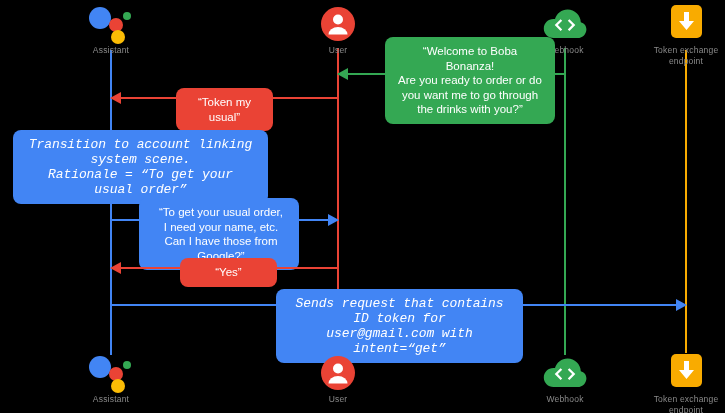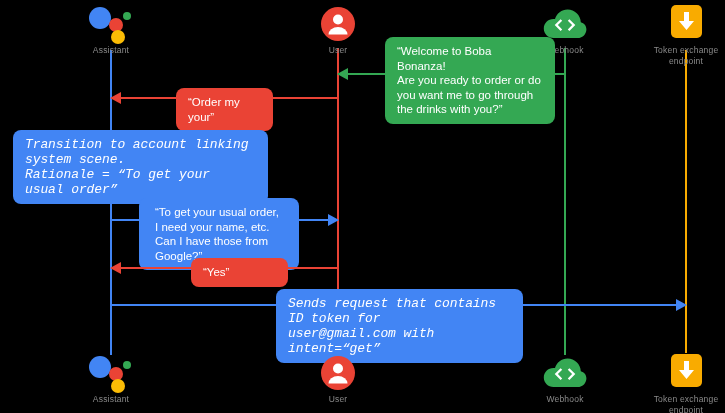--- a/index.html
+++ b/index.html
@@ -37,21 +37,21 @@
   
   .arrow{position:absolute;height:2px;}
   .arrow .shaft{position:absolute;left:0;top:0;height:2px;width:100%;}
   .head{position:absolute;top:-5px;width:0;height:0;
         border-top:6px solid transparent;border-bottom:6px solid transparent;}
   .head.right{right:-1px;border-left:11px solid;}
   .head.left{left:-1px;border-right:11px solid;}
 
   
   .bubble{position:absolute;border-radius:8px;padding:7px 12px;
-          color:#fff;line-height:14.5px;
+          text-align:center;color:#fff;line-height:14.5px;
           box-sizing:border-box;white-space:pre-line;}
   .bubble.talk{font-size:11.5px;}
   .bubble.sys{font-family:Liberation Mono, monospace;font-style:italic;
               font-size:13px;line-height:15px;letter-spacing:-.1px;}
   .b-blue{background:#4285F4;}
   .b-red{background:#EA4335;}
   .b-green{background:#34A853;}
 </style>
 </head>
 <body>
@@ -112,38 +112,38 @@
   </div>
   <div class="bubble talk b-green" style="left:377px;top:37px;width:170px;">“Welcome to Boba Bonanza!
 Are you ready to order or do
 you want me to go through
 the drinks with you?”</div>
 
   <div class="arrow" style="left:103px;top:97px;width:227px;">
     <div class="shaft" style="background:#EA4335;"></div>
     <div class="head left" style="border-right-color:#EA4335;"></div>
   </div>
-  <div class="bubble talk b-red" style="left:168px;top:88px;width:97px;">“Order my your”</div>
+  <div class="bubble talk b-red" style="left:168px;top:88px;width:97px;">“Token my usual”</div>
 
   <div class="bubble sys b-blue" style="left:5px;top:130px;width:255px;">Transition to account linking system scene.
 Rationale = “To get your usual order”</div>
 
   <div class="arrow" style="left:103px;top:219px;width:227px;">
     <div class="shaft" style="background:#4285F4;"></div>
     <div class="head right" style="border-left-color:#4285F4;"></div>
   </div>
   <div class="bubble talk b-blue" style="left:131px;top:198px;width:160px;padding-left:16px;">“To get your usual order,
 I need your name, etc.
 Can I have those from Google?”</div>
 
   <div class="arrow" style="left:103px;top:267px;width:227px;">
     <div class="shaft" style="background:#EA4335;"></div>
     <div class="head left" style="border-right-color:#EA4335;"></div>
   </div>
-  <div class="bubble talk b-red" style="left:183px;top:258px;width:97px;">“Yes”</div>
+  <div class="bubble talk b-red" style="left:172px;top:258px;width:97px;">“Yes”</div>
 
   <div class="arrow" style="left:103px;top:304px;width:575px;">
     <div class="shaft" style="background:#4285F4;"></div>
     <div class="head right" style="border-left-color:#4285F4;"></div>
   </div>
   <div class="bubble sys b-blue" style="left:268px;top:289px;width:247px;">Sends request that contains ID token for
 user@gmail.com with intent=“get”</div>
 
   <div class="actor" style="left:43px;top:351px;">
     <div class="glyph">

